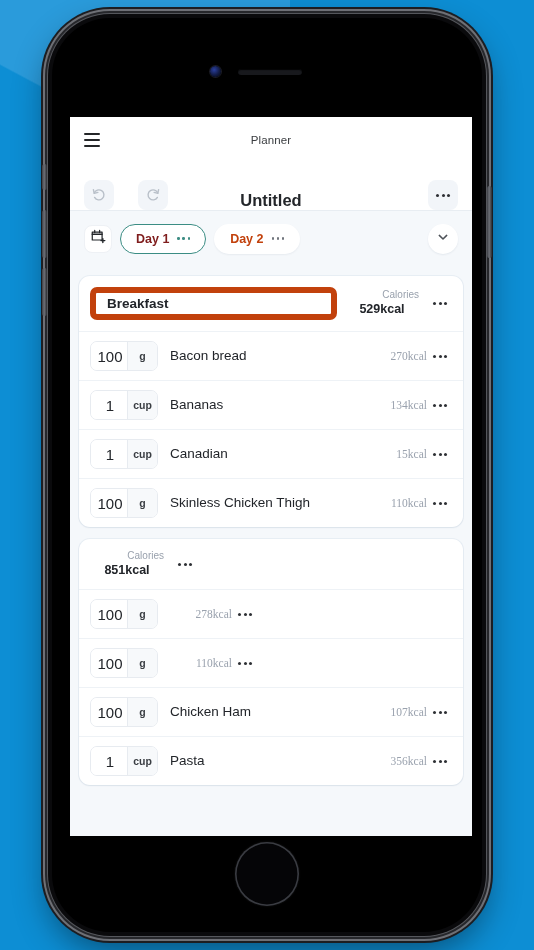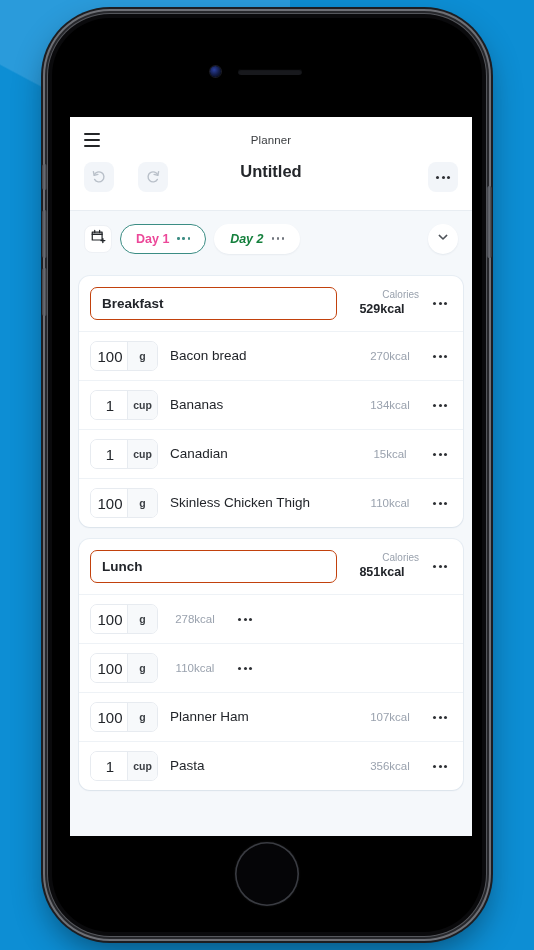--- a/index.html
+++ b/index.html
@@ -115,21 +115,21 @@
     cursor: pointer;
   }
   #hamburger i { display: block; height: 2px; background: #242628; border-radius: 1px; }
   #app-title {
     position: absolute; left: 0; right: 0; text-align: center;
     font-size: 11.5px; color: #3a3d40; letter-spacing: .1px;
   }
   #topbar-row2 {
     height: 48px;
     display: flex;
-    align-items: flex-start;
+    align-items: flex-end;
     gap: 24px;
     position: relative;
   }
   .icon-btn {
     width: 30px; height: 30px;
     border-radius: 8px;
     background: #f2f5f9;
     border: none;
     display: flex; align-items: center; justify-content: center;
     cursor: pointer;
@@ -168,22 +168,22 @@
     height: 30px;
     padding: 0 15px;
     border-radius: 16px;
     background: #fff;
     display: flex; align-items: center; gap: 8px;
     font-size: 12.5px; font-weight: bold;
     cursor: pointer;
     border: 1.3px solid transparent;
     flex: 0 0 auto;
   }
-  .day-chip.active { border-color: #3b8d84; color: #ec4899; }
-  .day-chip.inactive { color: #15803d; box-shadow: 0 1px 2px rgba(20,40,70,.06); font-style: italic; }
+  .day-chip.active { border-color: #3b8d84; color: #7f1d1d; }
+  .day-chip.inactive { color: #c2410c; box-shadow: 0 1px 2px rgba(20,40,70,.06); }
   .day-chip .dots span { width: 2.6px; height: 2.6px; }
   .day-chip.active .dots span { background: #3f8e85; }
   .day-chip.inactive .dots span { background: #70757c; }
   #collapse-btn {
     margin-left: auto;
     width: 30px; height: 30px; border-radius: 50%;
     background: #fff;
     border: none;
     display: flex; align-items: center; justify-content: center;
     cursor: pointer; flex: 0 0 auto;
@@ -208,21 +208,21 @@
 
   .meal-head {
     display: flex;
     align-items: center;
     padding: 11px 10px 11px 11px;
     gap: 8px;
   }
   .meal-name-input {
     flex: 1 1 auto;
     height: 33px;
-    border: 1px solid #c2410c;
+    border: 6px solid #c2410c;
     border-radius: 7px;
     padding: 0 11px;
     font-size: 13.5px;
     font-weight: bold;
     color: #22252a;
     font-family: "Liberation Sans", sans-serif;
     background: #fff;
     outline: none;
     min-width: 0;
   }
@@ -284,23 +284,24 @@
     min-width: 0;
     padding: 0 8px 0 12px;
     font-size: 13.5px;
     color: #22252a;
     line-height: 1.45;
   }
   .food-name.linked { color: #3d8a82; }
   .food-cal {
     flex: 0 0 auto;
     width: 74px;
-    text-align: center;
+    text-align: right;
     font-size: 11.5px;
     color: #9aa2ae;
+    font-family: Liberation Serif, serif;
   }
 </style>
 </head>
 <body>
 
 <div id="stage">
   <div id="bg-wedge"></div>
 
   <div id="phone">
 
@@ -473,21 +474,20 @@
                     <span></span>
                     <span></span>
                     <span></span>
                   </span>
               </button>
             </div>
           </div>
 
           <div class="meal-card">
             <div class="meal-head">
-              <input class="meal-name-input" value="Lunch" style="">
               <div class="cal-block">
                 <span class="cal-label">Calories</span>
                 <span class="cal-value">851kcal</span>
               </div>
               <button class="row-more">
                 <span class="dots">
                     <span></span>
                     <span></span>
                     <span></span>
                   </span>
@@ -522,21 +522,21 @@
                     <span></span>
                   </span>
               </button>
             </div>
 
             <div class="food-row">
               <div class="qty-pill">
                 <input class="qty-val" value="100" style="">
                 <div class="qty-unit">g</div>
               </div>
-              <div class="food-name">Planner Ham</div>
+              <div class="food-name">Chicken Ham</div>
               <div class="food-cal">107kcal</div>
               <button class="row-more">
                 <span class="dots">
                     <span></span>
                     <span></span>
                     <span></span>
                   </span>
               </button>
             </div>
 

